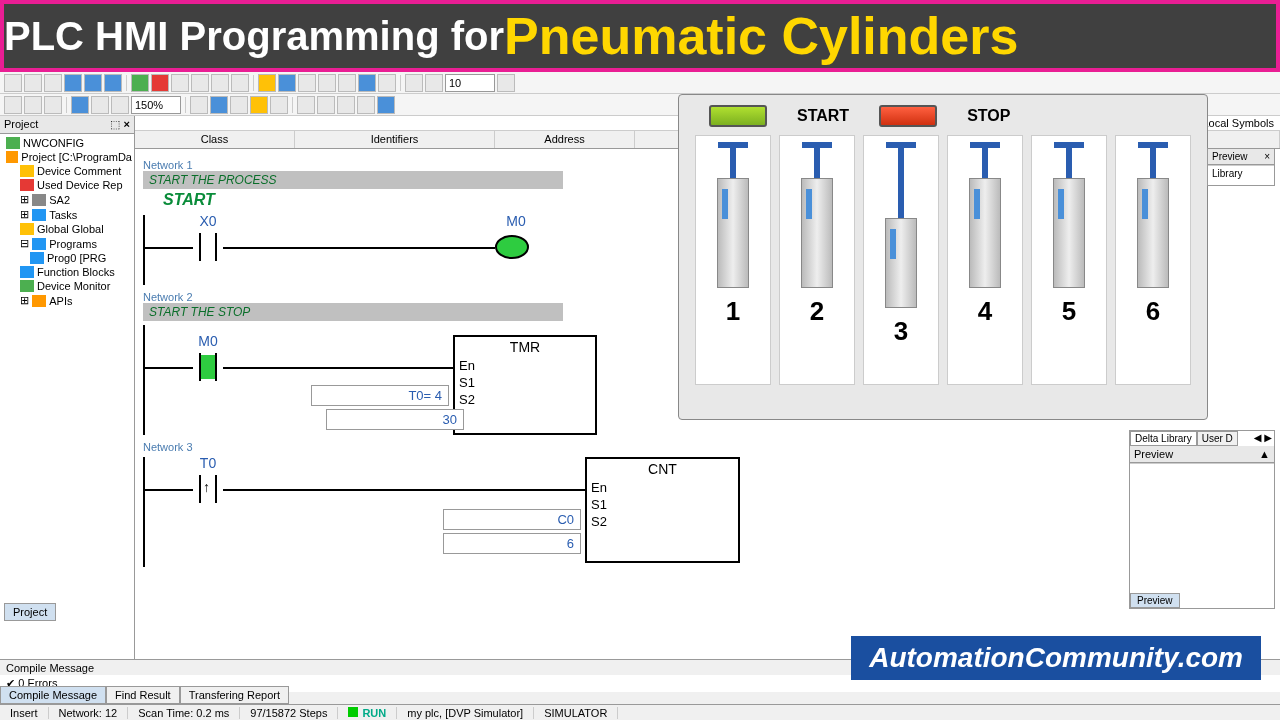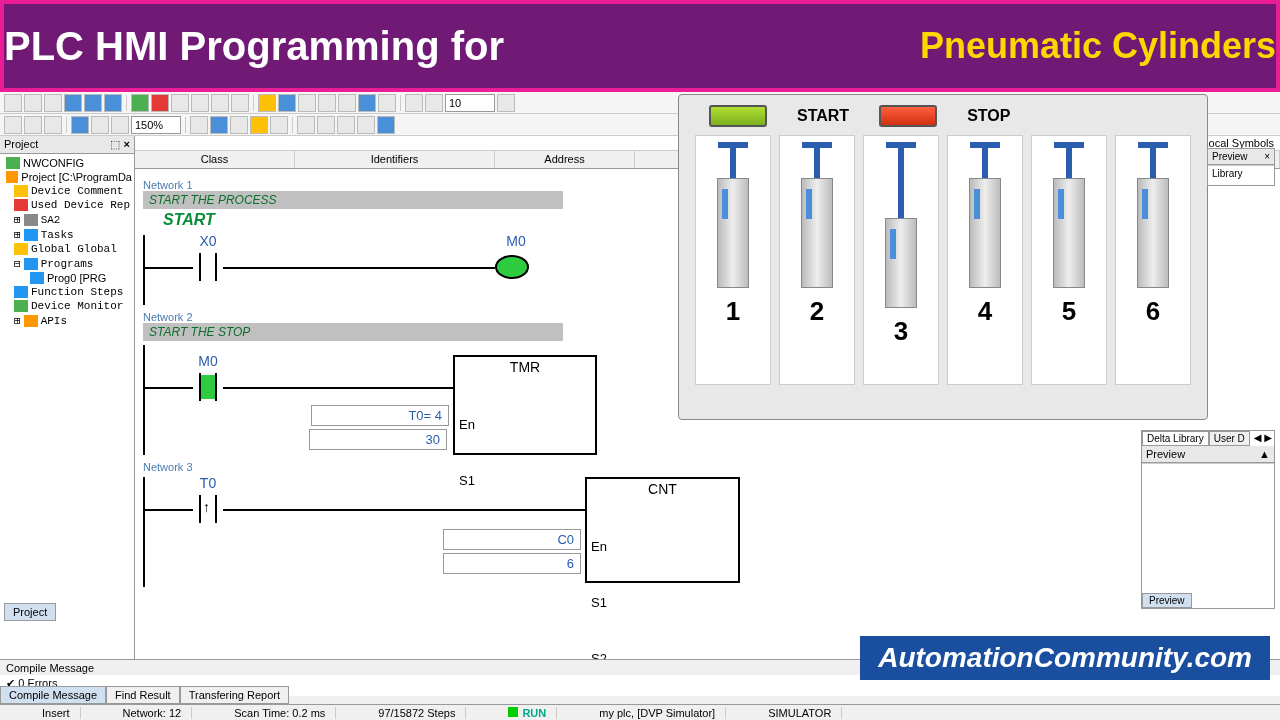--- a/index.html
+++ b/index.html
@@ -1,38 +1,38 @@
 <!DOCTYPE html>
 <html><head>
 <meta charset="utf-8">
 <style>
 * { box-sizing: border-box; margin: 0; padding: 0; }
 body { font-family: Arial, sans-serif; font-size: 12px; width: 1280px; height: 720px; overflow: hidden; background: #f0f0f0; position: relative; }
 
-.title-banner { background: #701a75; height: 92px; border: 4px solid #e91e94; display: flex; align-items: center; justify-content: space-between; }
+.title-banner { background: #404040; height: 72px; border: 4px solid #e91e94; display: flex; align-items: center; justify-content: flex-start; }
 .title-banner .white { color: #fff; font-size: 40px; font-weight: bold; }
-.title-banner .yellow { color: #ffd700; font-size: 36px; font-weight: bold; }
+.title-banner .yellow { color: #ffd700; font-size: 52px; font-weight: bold; }
 
 .toolbar-row { background: #f5f5f5; border-bottom: 1px solid #ccc; padding: 2px 4px; display: flex; gap: 2px; align-items: center; height: 22px; }
 .tb-btn { width: 18px; height: 18px; background: #e8e8e8; border: 1px solid #bbb; display: inline-block; }
 .tb-btn.blue { background: #4a90d9; }
 .tb-btn.green { background: #4caf50; }
 .tb-btn.red { background: #e53935; }
 .tb-btn.yellow { background: #ffc107; }
 .tb-sep { width: 1px; height: 16px; background: #ccc; margin: 0 2px; }
 .zoom-box { width: 50px; height: 18px; border: 1px solid #999; background: #fff; padding: 0 3px; font-size: 11px; }
 
 .main-area { display: flex; height: 560px; }
 
 .project-panel { width: 135px; background: #fff; border-right: 1px solid #999; }
 .panel-header { background: #e8e8e8; border-bottom: 1px solid #999; padding: 2px 4px; font-size: 11px; display: flex; justify-content: space-between; }
 .panel-header .close { font-weight: bold; }
 .tree { padding: 2px 0; font-size: 11px; }
 .tree-item { padding: 1px 2px 1px 6px; white-space: nowrap; overflow: hidden; display: flex; align-items: center; gap: 3px; }
-.tree-item.i1 { padding-left: 14px; font-family: Liberation Mono, monospace; }
+.tree-item.i1 { padding-left: 20px; }
 .tree-item.i2 { padding-left: 30px; }
 .tree-icon { width: 14px; height: 12px; display: inline-block; }
 .ti-green { background: #4caf50; }
 .ti-blue { background: #2196f3; }
 .ti-orange { background: #ff9800; }
 .ti-yellow { background: #ffc107; }
 .ti-red { background: #e53935; }
 .ti-gray { background: #888; }
 .project-tab { position: absolute; left: 4px; top: 603px; background: #d0e0f0; border: 1px solid #999; padding: 2px 8px; font-size: 11px; }
 
@@ -55,60 +55,60 @@
 .contact-label { position: absolute; color: #2a5db0; font-size: 14px; text-align: center; width: 50px; }
 .contact-sym { position: absolute; width: 30px; height: 30px; }
 .contact-sym::before, .contact-sym::after { content: ''; position: absolute; background: #000; width: 2px; height: 28px; top: 0; }
 .contact-sym::before { left: 6px; }
 .contact-sym::after { right: 6px; }
 .contact-fill { position: absolute; width: 14px; height: 24px; background: #2ecc40; left: 8px; top: 2px; }
 .coil { position: absolute; width: 34px; height: 24px; border: 2px solid #000; border-radius: 50%; background: #2ecc40; }
 
 .fb-box { position: absolute; border: 2px solid #000; background: #fff; }
 .fb-title { text-align: center; font-size: 14px; padding: 2px; }
-.fb-pin { font-size: 13px; padding: 1px 4px; margin-top: 39px; }
+.fb-pin { font-size: 13px; padding: 1px 4px; }
 .fb-input { position: absolute; border: 1px solid #999; background: #fff; text-align: right; padding: 2px 6px; font-size: 13px; color: #2a5db0; }
 
 .hmi-overlay { position: absolute; right: 72px; top: 94px; width: 530px; height: 326px; background: #e8e8e8; border: 1px solid #888; border-radius: 4px; padding: 10px; }
 .hmi-btns { display: flex; gap: 30px; align-items: center; padding: 0 20px 8px; }
 .hmi-btn { width: 58px; height: 22px; border: 2px solid #555; border-radius: 3px; }
 .hmi-btn.green { background: linear-gradient(#b0e030, #7cb020); }
 .hmi-btn.red { background: linear-gradient(#ff6040, #d03010); }
 .hmi-btn-label { font-weight: bold; font-size: 16px; }
 .cylinders { display: flex; justify-content: space-between; padding: 0 6px; }
 .cyl-slot { width: 76px; height: 250px; background: #fff; border: 1px solid #ccc; display: flex; flex-direction: column; align-items: center; padding-top: 6px; }
 .cyl-rod { width: 6px; background: #2a5db0; }
 .cyl-cap { width: 30px; height: 6px; background: #2a5db0; }
 .cyl-body { width: 32px; height: 110px; background: linear-gradient(90deg, #bbb, #eee, #bbb); border: 1px solid #888; position: relative; }
 .cyl-body::before { content: ''; position: absolute; left: 4px; top: 10px; width: 6px; height: 30px; background: #4a90d9; }
 .cyl-num { font-size: 26px; font-weight: bold; margin-top: 8px; }
 
 .right-panel { position: absolute; right: 5px; top: 148px; width: 68px; background: #fff; border: 1px solid #999; }
 .right-panel .panel-header { font-size: 10px; }
 
-.lib-panel { position: absolute; right: 5px; top: 430px; width: 134px; background: #fff; border: 1px solid #999; }
+.lib-panel { position: absolute; right: 5px; top: 430px; width: 146px; background: #fff; border: 1px solid #999; }
 .lib-tabs { display: flex; font-size: 10px; }
 .lib-tab { border: 1px solid #999; padding: 1px 4px; background: #f0f0f0; }
 .lib-tab.active { background: #fff; }
 .lib-preview { height: 130px; background: #fff; border-top: 1px solid #ccc; }
 .lib-preview-tab { background: #d0e0f0; border: 1px solid #999; padding: 1px 6px; font-size: 10px; display: inline-block; }
 
 .compile-bar { position: absolute; left: 0; bottom: 44px; right: 0; background: #f0f0f0; border-top: 1px solid #999; padding: 2px 6px; font-size: 11px; }
 .errors-line { padding: 2px 6px; font-size: 11px; background: #fff; }
 
 .bottom-tabs { position: absolute; left: 0; bottom: 16px; display: flex; font-size: 11px; }
 .bottom-tab { border: 1px solid #999; padding: 2px 8px; background: #f0f0f0; }
 .bottom-tab.active { background: #d0e0f0; }
 
 .status-bar { position: absolute; left: 0; bottom: 0; right: 0; height: 16px; background: #f0f0f0; border-top: 1px solid #999; display: flex; font-size: 11px; align-items: center; }
-.status-seg { padding: 0 10px; border-right: 1px solid #ccc; margin-left: 32px; }
+.status-seg { padding: 0 10px; border-right: 1px solid #ccc; }
 .status-run { color: #0a8; font-weight: bold; }
 .run-dot { width: 10px; height: 10px; background: #0c0; display: inline-block; margin-right: 4px; }
 
-.watermark { position: absolute; right: 10px; bottom: 40px; background: #1a4fa0; color: #fff; font-size: 28px; font-weight: bold; font-style: italic; padding: 6px 18px; }
+.watermark { position: absolute; right: 19px; bottom: 40px; background: #1a4fa0; color: #fff; font-size: 28px; font-weight: bold; font-style: italic; padding: 6px 18px; }
 </style>
 </head>
 <body>
 
 <div class="title-banner">
   <span class="white">PLC HMI Programming for </span>
   <span class="yellow">Pneumatic Cylinders</span>
 </div>
 
 <div class="toolbar-row">
@@ -204,21 +204,21 @@
           <span>⊟</span>
           <span class="tree-icon ti-blue"></span>
           <span>Programs</span>
         </div>
       <div class="tree-item i2">
           <span class="tree-icon ti-blue"></span>
           <span>Prog0 [PRG</span>
         </div>
       <div class="tree-item i1">
           <span class="tree-icon ti-blue"></span>
-          <span>Function Steps</span>
+          <span>Function Blocks</span>
         </div>
       <div class="tree-item i1">
           <span class="tree-icon ti-green"></span>
           <span>Device Monitor</span>
         </div>
       <div class="tree-item i1">
           <span>⊞</span>
           <span class="tree-icon ti-orange"></span>
           <span>APIs</span>
         </div>
@@ -259,21 +259,21 @@
           </div>
         <div class="wire" style="left:2px;top:42px;width:48px"></div>
         <div class="wire" style="left:80px;top:42px;width:230px"></div>
         <div class="fb-box" style="left:310px;top:10px;width:144px;height:100px">
           <div class="fb-title">TMR</div>
           <div class="fb-pin">En</div>
           <div class="fb-pin">S1</div>
           <div class="fb-pin">S2</div>
         </div>
         <div class="fb-input" style="left:168px;top:60px;width:138px">T0= 4</div>
-        <div class="fb-input" style="left:166px;top:84px;width:138px">30</div>
+        <div class="fb-input" style="left:183px;top:84px;width:138px">30</div>
       </div>
 
       <div class="net-label">Network 3</div>
       <div class="rung" style="height:110px">
         <div class="rail"></div>
         <div class="contact-label" style="left:40px;top:-2px">T0</div>
         <div class="contact-sym" style="left:50px;top:18px">
           <div style="position:absolute;left:10px;top:4px;font-size:14px">↑</div>
         </div>
         <div class="wire" style="left:2px;top:32px;width:48px"></div>

